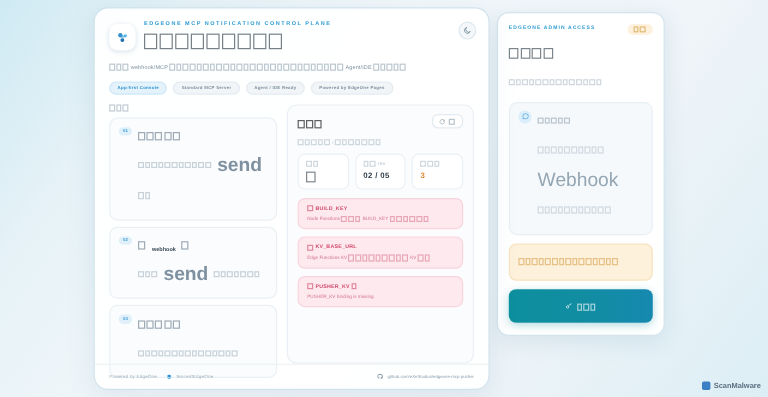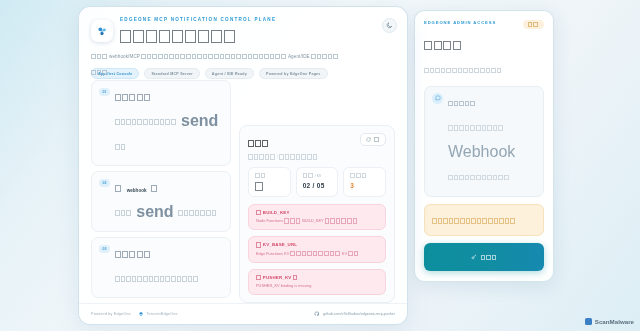--- a/index.html
+++ b/index.html
@@ -56,21 +56,21 @@
   .subtitle { margin: 9px 12px 0 12px; font-size: 4.4px; color: #93a6b3; line-height: 1.5; }
   .subtitle .lat { color: #8496a3; font-size: 4.6px; letter-spacing: .1px; }
   .badges { display: flex; gap: 5px; margin: 7px 12px 0 12px; flex-wrap: wrap; }
   .badge {
     font-size: 3.6px; letter-spacing: .25px; font-weight: 700;
     padding: 2.6px 6px; border-radius: 20px; white-space: nowrap;
     background: #f1f5f8; color: #7d909d; border: 1px solid #e3ebf1;
   }
   .badge.accent { background: #e3f2fb; color: #2f93cf; border-color: #cfe7f7; }
 
-  .body-cols { display: flex; gap: 8px; padding: 8px 12px 0 12px; flex: 1; min-height: 0; align-items: flex-end; }
+  .body-cols { display: flex; gap: 8px; padding: 8px 12px 0 12px; flex: 1; min-height: 0; }
 
   
   .steps-col { width: 140px; display: flex; flex-direction: column; }
   .col-label { font-size: 4px; color: #9cadb9; margin-bottom: 5px; }
   .step {
     background: #fafcfd; border: 1px solid #eaf0f4; border-radius: 7px;
     padding: 6px 7px; display: flex; gap: 5px; align-items: flex-start;
     margin-bottom: 5px;
   }
   .step-num {

